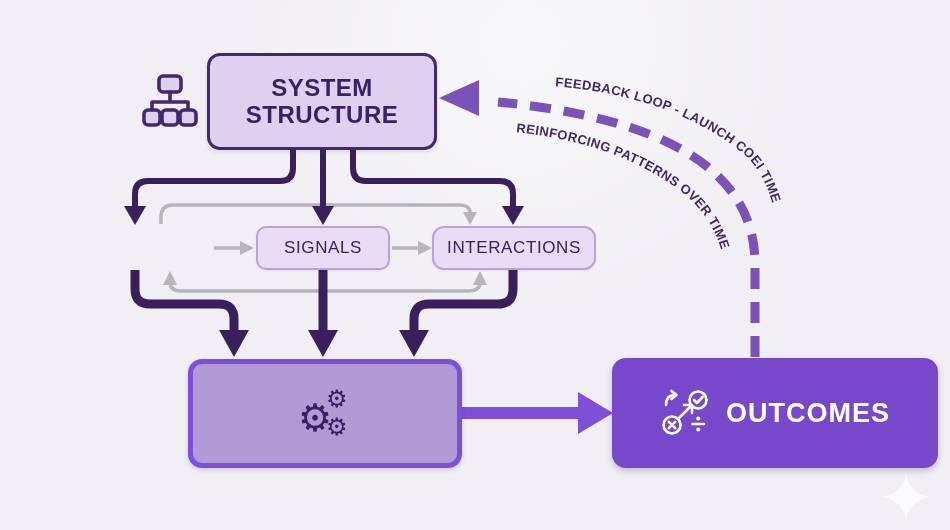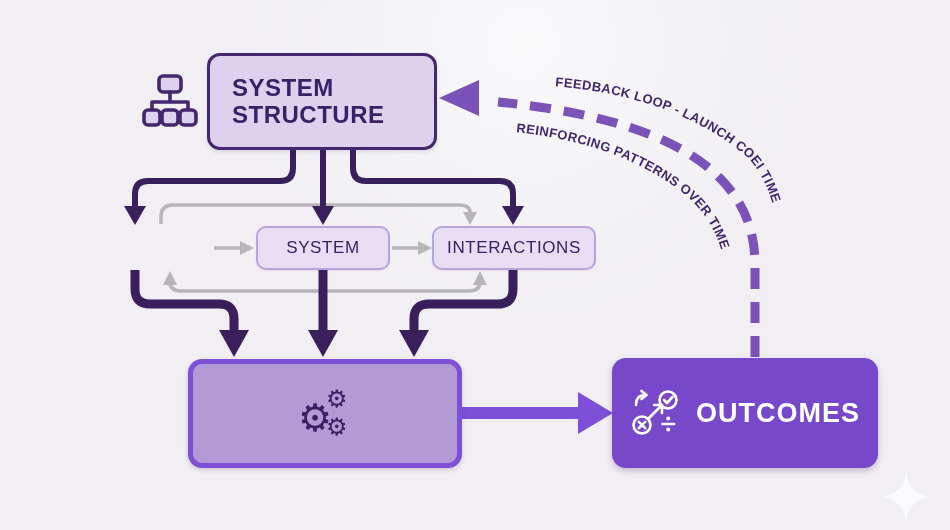--- a/index.html
+++ b/index.html
@@ -11,43 +11,43 @@
   .stage::after{
     content:"";position:absolute;inset:0;
     background:radial-gradient(circle at 55% 8%, rgba(255,255,255,.55), rgba(255,255,255,0) 40%);
     pointer-events:none;
   }
   svg.layer{position:absolute;left:0;top:0;z-index:1;}
   .node{
     position:absolute;z-index:2;box-sizing:border-box;
     display:flex;align-items:center;justify-content:center;
   }
-  .node .lbl{line-height:1.12;}
+  .node .lbl{text-align:center;line-height:1.12;}
   .n-structure{
     left:207px;top:53px;width:230px;height:97px;
     background:#ddd1ee;border:3px solid #45276f;border-radius:13px;
     box-shadow:0 2px 4px rgba(60,30,100,.12);
   }
   .n-structure .lbl{width:180px;font-size:24px;font-weight:700;color:#3a2065;letter-spacing:.5px;}
   .mini{
     background:#e7ddf4;border:2px solid #b9a3db;border-radius:10px;
     height:44px;top:226px;box-shadow:0 1px 2px rgba(60,30,100,.08);
   }
   .mini .lbl{font-size:17px;font-weight:500;color:#3a2065;letter-spacing:.6px;}
   .n-constraints{left:55px;width:157px;}
   .n-signals{left:256px;width:134px;}
-  .n-interactions{left:432px;width:164px;}
+  .n-interactions{left:432px;width:164px;border-radius:12px;}
   .n-behavior{
     left:188px;top:359px;width:274px;height:109px;
     background:#b29bd5;border:5px solid #7e50d8;border-radius:14px;
     gap:10px;box-shadow:0 2px 5px rgba(60,30,100,.18);
   }
   .n-behavior .lbl{width:150px;font-size:24px;font-weight:700;color:#3a2065;letter-spacing:.5px;}
   .n-outcomes{
-    left:612px;top:358px;width:266px;height:110px;
+    left:612px;top:358px;width:326px;height:110px;
     background:#7748c9;border-radius:14px;gap:14px;
     box-shadow:0 3px 6px rgba(60,30,100,.25);
   }
   .n-outcomes .lbl{font-size:27px;font-weight:700;color:#ffffff;letter-spacing:1px;}
   .hier-icon{position:absolute;left:141px;top:72px;z-index:2;}
   .gears{
     position:relative;width:54px;height:62px;flex:0 0 auto;
     font-family:"DejaVu Sans",sans-serif;color:#3a2065;
   }
   .gears span{position:absolute;line-height:1;}
@@ -128,21 +128,21 @@
       <rect x="21" y="38" width="16" height="15" rx="4"></rect>
       <rect x="39" y="38" width="16" height="15" rx="4"></rect>
     </g>
   </svg>
 
   <div class="node n-structure">
     <div class="lbl">SYSTEM STRUCTURE</div>
   </div>
 
   <div class="node mini n-signals">
-    <div class="lbl">SYSTEM</div>
+    <div class="lbl">SIGNALS</div>
   </div>
   <div class="node mini n-interactions">
     <div class="lbl">INTERACTIONS</div>
   </div>
 
   <div class="node n-behavior">
     <div class="gears" aria-hidden="true">
       <span class="g-big">⚙</span>
         <span class="g-s1">⚙</span>
         <span class="g-s2">⚙</span>

